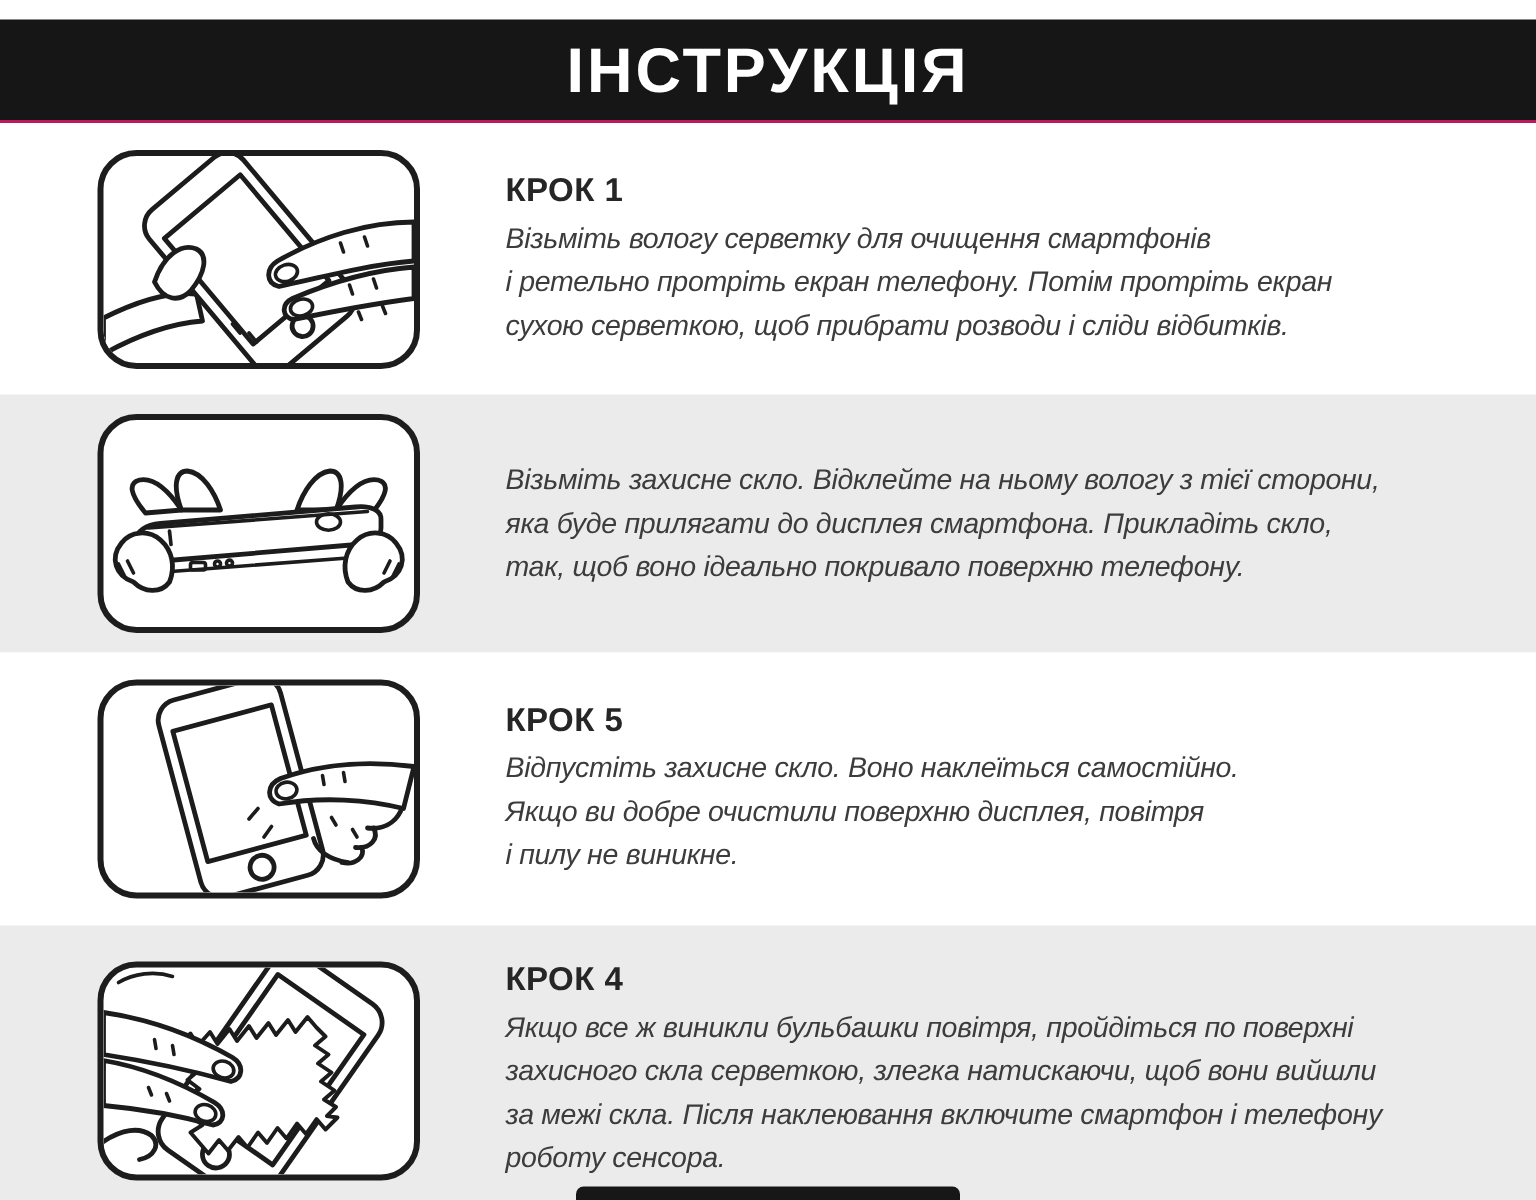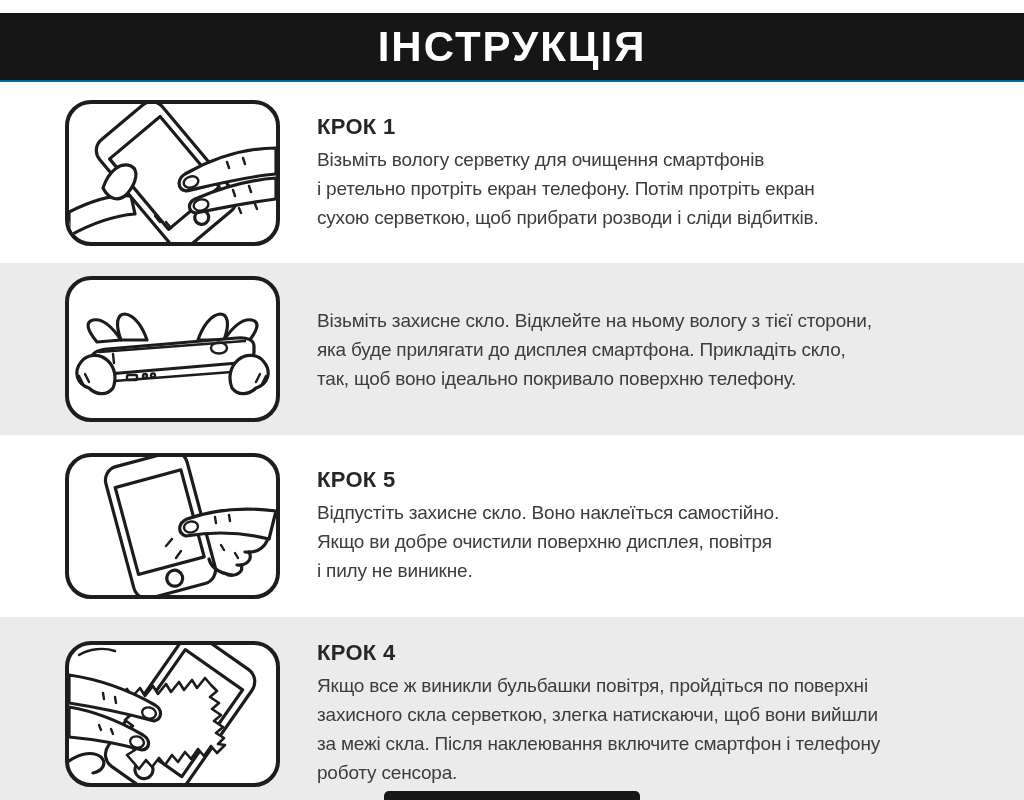--- a/index.html
+++ b/index.html
@@ -1,33 +1,33 @@
 <!DOCTYPE html>
 <html><head>
 <meta charset="utf-8">
 <style>
   html,body{margin:0;padding:0;background:#fff;}
   .page{position:relative;width:1024px;height:800px;overflow:hidden;background:#ffffff;
         font-family:"Liberation Sans",sans-serif;}
   .header{position:absolute;top:13px;left:0;width:1024px;height:67px;background:#161616;
-          border-bottom:2px solid #0369a1;display:flex;align-items:center;justify-content:center;}
+          border-bottom:2px solid #be185d;display:flex;align-items:center;justify-content:center;}
   .header-title{color:#ffffff;font-size:42px;font-weight:bold;letter-spacing:2px;}
-  .row{position:absolute;left:0;width:1024px;display:flex;align-items:center;}
+  .row{position:absolute;left:0;width:1024px;display:flex;align-items:center;gap:20px;}
   .row-white{background:#ffffff;}
   .row-gray{background:#ebebeb;}
   .r1{top:82px;height:181px;}
   .r2{top:263px;height:172px;}
   .r3{top:435px;height:182px;}
   .r4{top:617px;height:193px;}
   .figure{margin-left:65px;width:215px;height:146px;box-sizing:border-box;border:4px solid #1d1d1d;
           border-radius:26px;background:#fff;flex:none;overflow:hidden;}
   .figure svg{display:block;width:100%;height:100%;}
   .content{margin-left:37px;}
   .step-title{font-size:22px;font-weight:bold;color:#262626;margin-bottom:5px;letter-spacing:.3px;}
-  .step-text{font-size:19px;line-height:29px;color:#3c3c3c;white-space:pre-line;letter-spacing:-.2px;}
+  .step-text{font-size:19px;line-height:29px;color:#3c3c3c;white-space:pre-line;letter-spacing:-.2px;font-style:italic;}
   .footer-bar{position:absolute;left:384px;top:791px;width:256px;height:9px;background:#171717;
               border-radius:5px 5px 0 0;}
   
   .art path,.art rect,.art circle,.art ellipse,.art polygon,.art line
       {fill:none;stroke:#1c1c1c;stroke-width:3.2;stroke-linecap:round;stroke-linejoin:round;}
   .art .w{fill:#ffffff;}
   .art .thin{stroke-width:2.4;}
   .art .z{stroke-width:2.6;}
 </style>
 </head>

